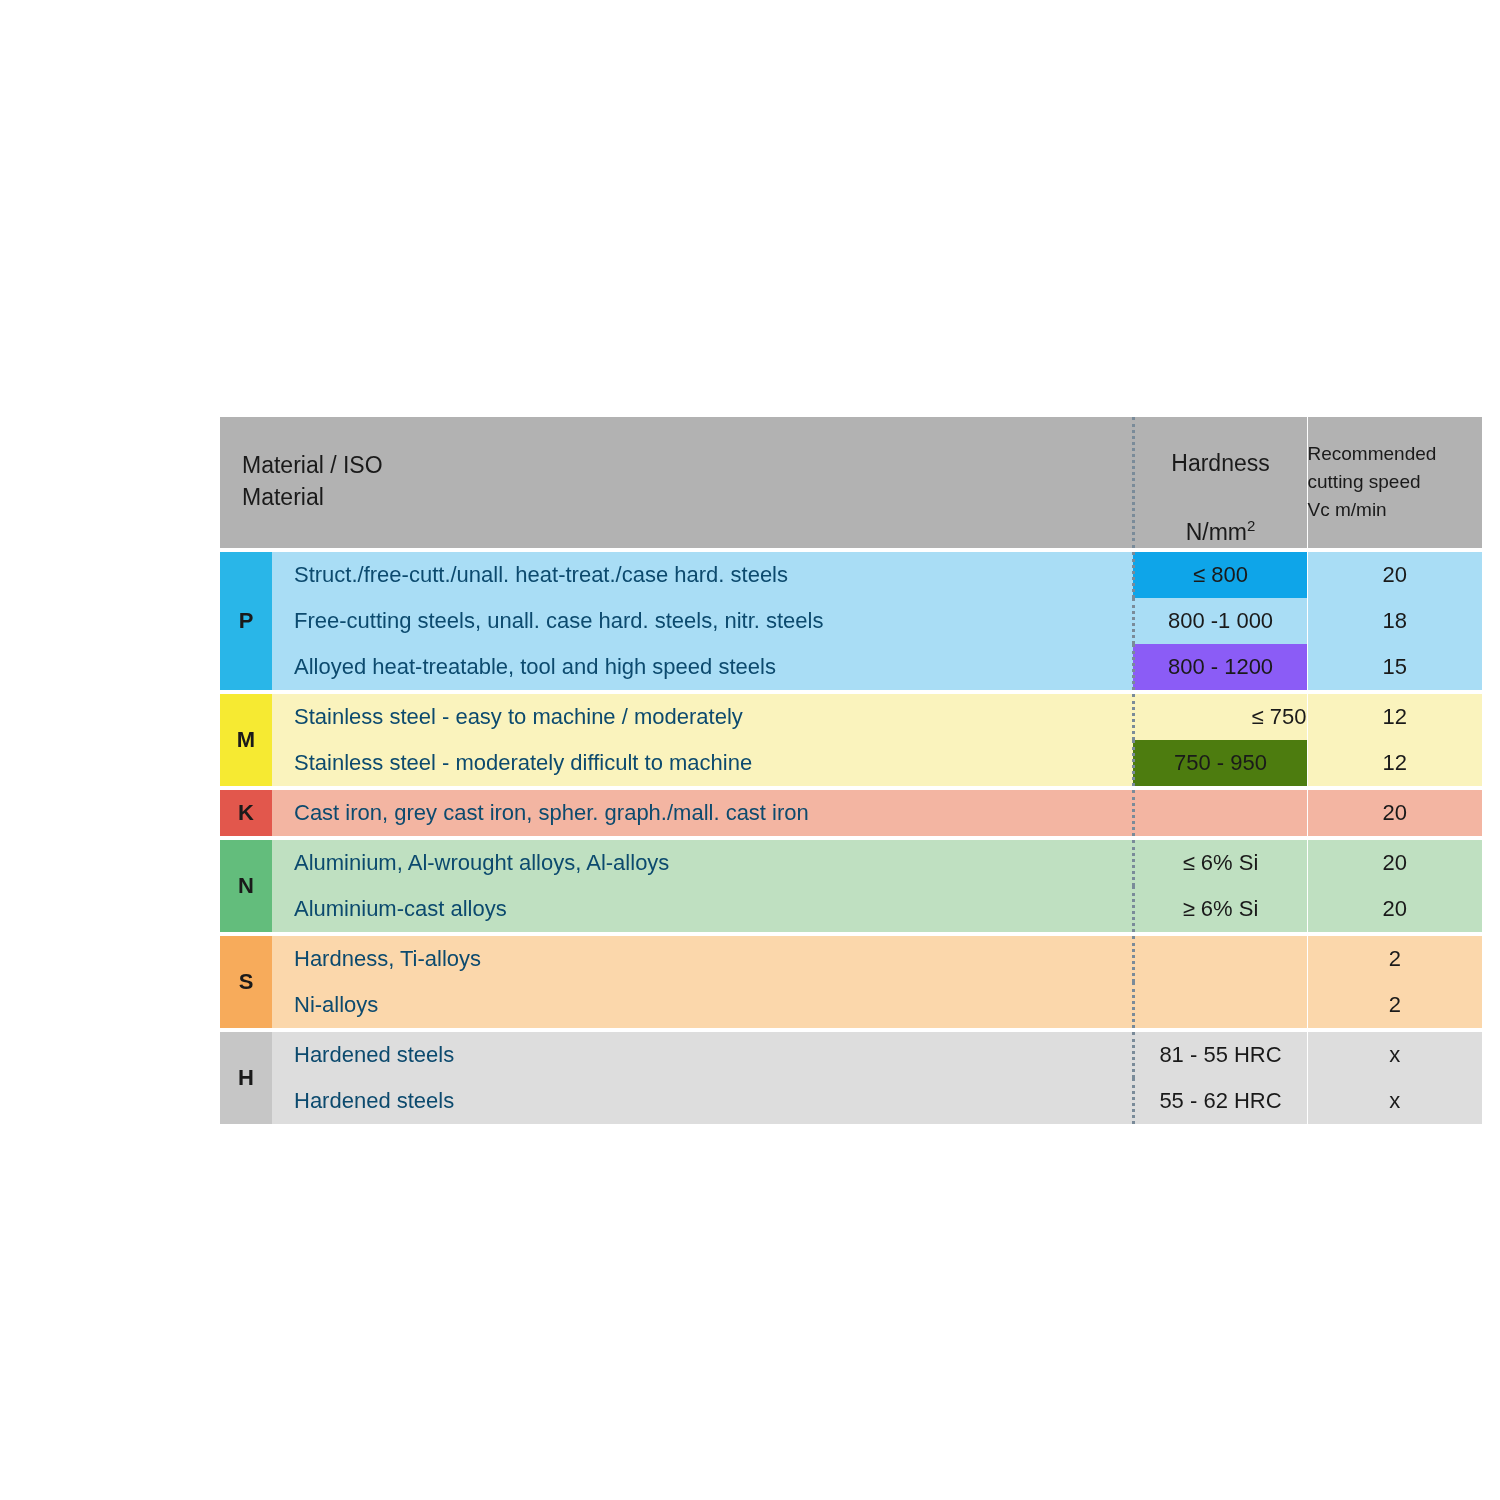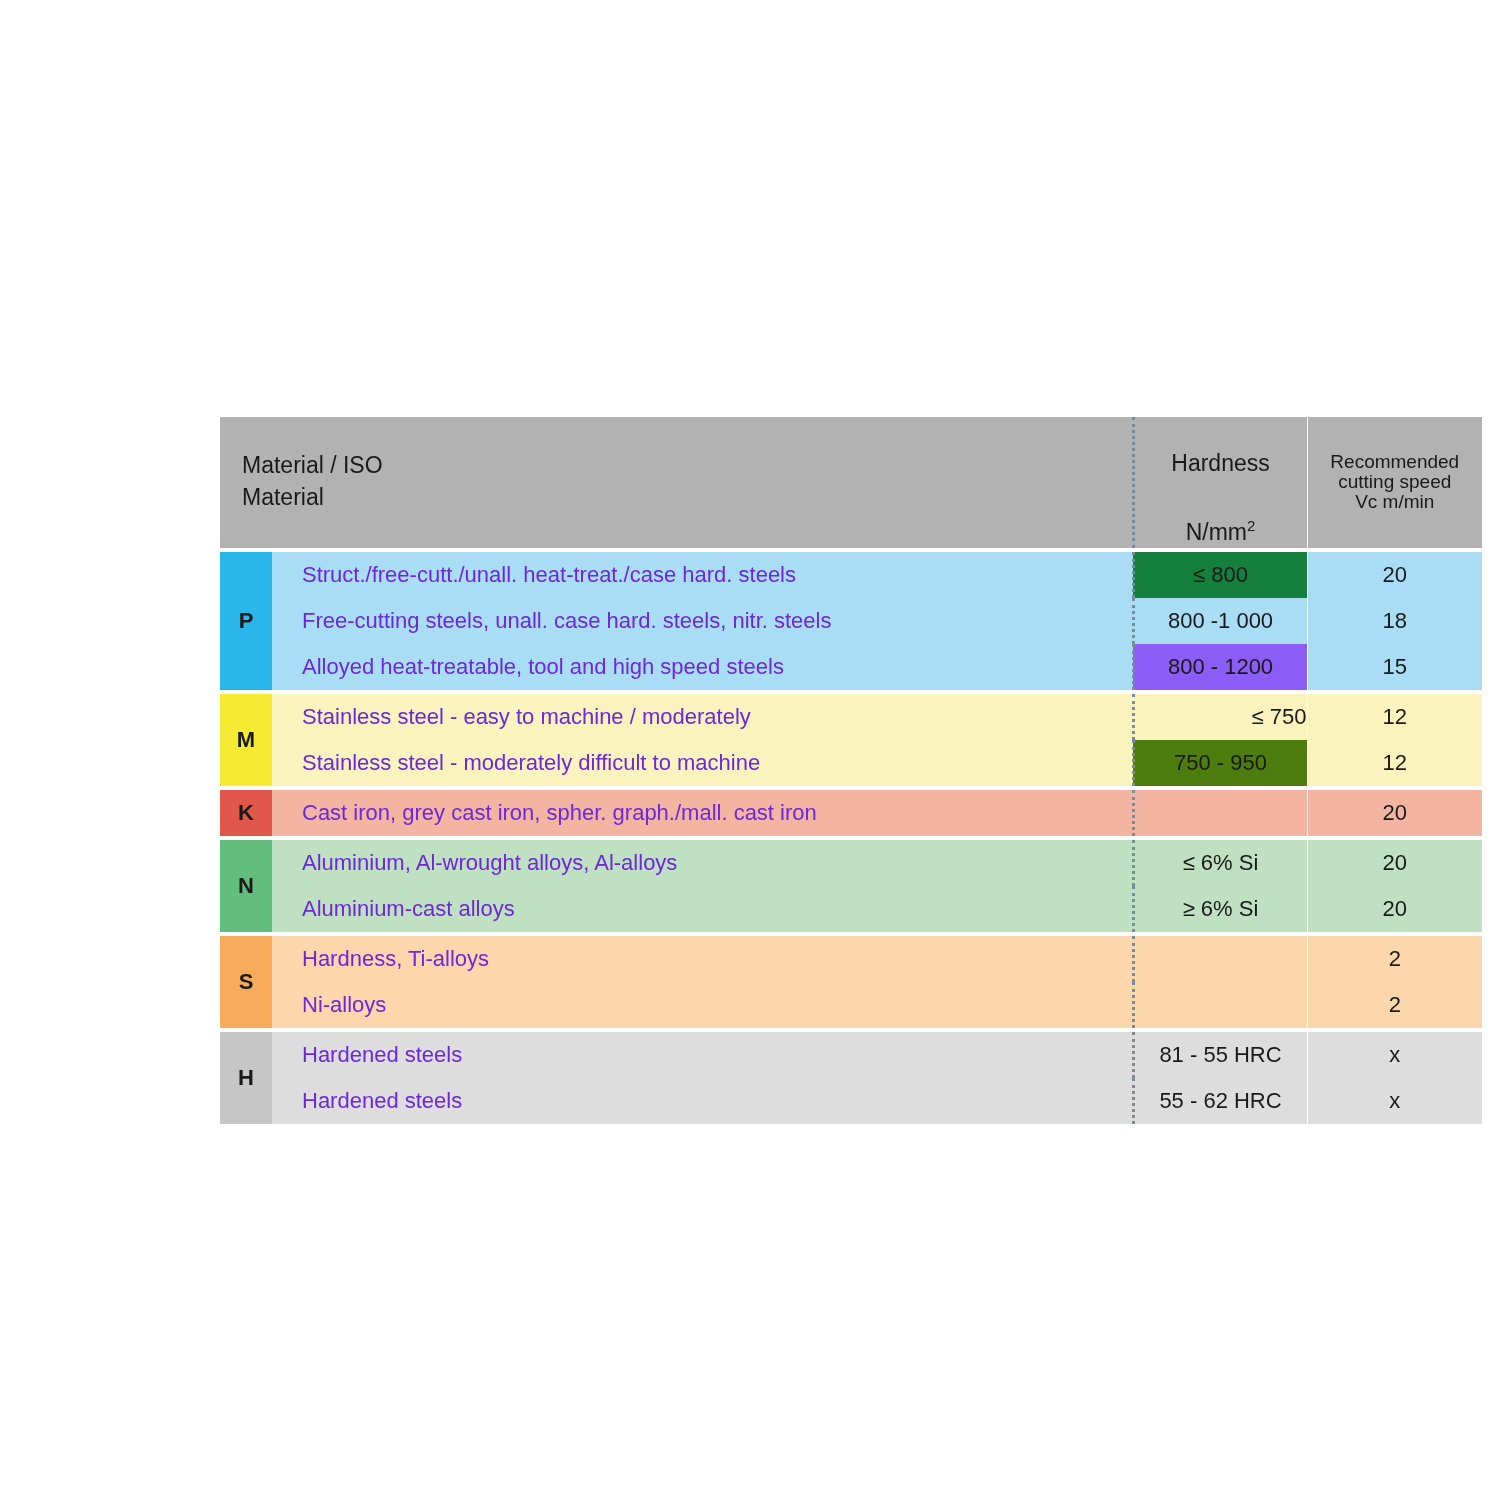--- a/index.html
+++ b/index.html
@@ -49,42 +49,41 @@
   .hdr-hard {
     font-size: 23px;
     line-height: 31px;
     text-align: center;
     white-space: pre-line;
     border-left: 3px dotted #7a8b99;
   }
   .hdr-hard sup { font-size: 15px; }
   .hdr-speed {
     font-size: 19px;
-    line-height: 20px;
-    text-align: center;
+    line-height: 28px;
     white-space: pre-line;
     border-left: 1px solid #ffffff;
   }
 
   
   td {
     padding: 0;
     border: 0;
   }
   .iso-cell {
     text-align: center;
     font-size: 22px;
     font-weight: bold;
     color: #1a1a1a;
     vertical-align: middle;
   }
   .mat-cell {
     font-size: 22px;
-    color: #6d28d9;
-    padding-left: 30px;
+    color: #0c4a6e;
+    padding-left: 22px;
     height: 46px;
     vertical-align: middle;
     white-space: nowrap;
   }
   .hard-cell {
     font-size: 22px;
     color: #1a1a1a;
     text-align: center;
     vertical-align: middle;
     border-left: 3px dotted #7a8b99;
@@ -123,21 +122,21 @@
         </td>
         <td class="hdr-speed">Recommended
 cutting speed
 Vc m/min</td>
       </tr>
     </thead>
     <tbody id="tbody">
         <tr class="group-start">
           <td class="iso-cell" rowspan="3" style="background: rgb(41, 182, 232); color: rgb(26, 26, 26);">P</td>
           <td class="mat-cell" style="background: rgb(169, 221, 245);">Struct./free-cutt./unall. heat-treat./case hard. steels</td>
-          <td class="hard-cell" style="background: #15803d;">≤ 800</td>
+          <td class="hard-cell" style="background: #0ea5e9;">≤ 800</td>
           <td class="speed-cell" style="background: rgb(169, 221, 245);">20</td>
         </tr>
         <tr>
           <td class="mat-cell" style="background: rgb(169, 221, 245);">Free-cutting steels, unall. case hard. steels, nitr. steels</td>
           <td class="hard-cell" style="background: rgb(169, 221, 245);">800 -1 000</td>
           <td class="speed-cell" style="background: rgb(169, 221, 245);">18</td>
         </tr>
         <tr>
           <td class="mat-cell" style="background: rgb(169, 221, 245);">Alloyed heat-treatable, tool and high speed steels</td>
           <td class="hard-cell" style="background: #8b5cf6;">800 - 1200</td>

